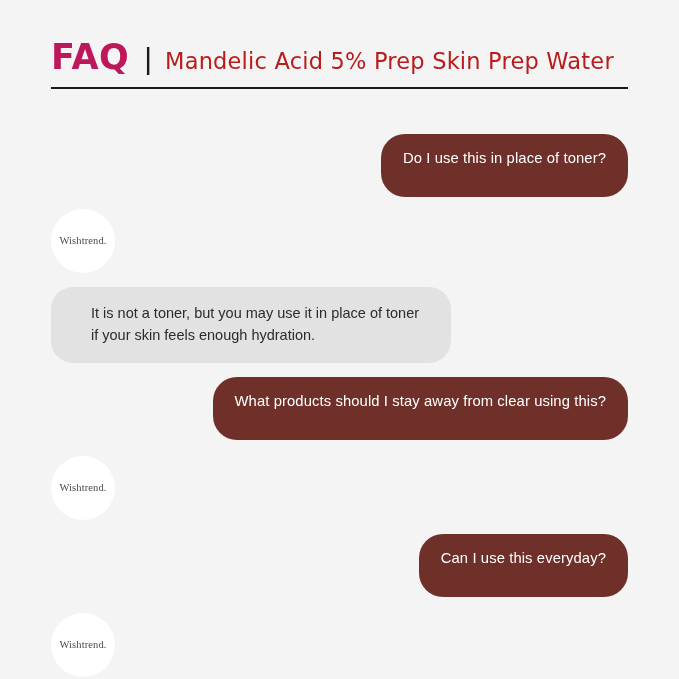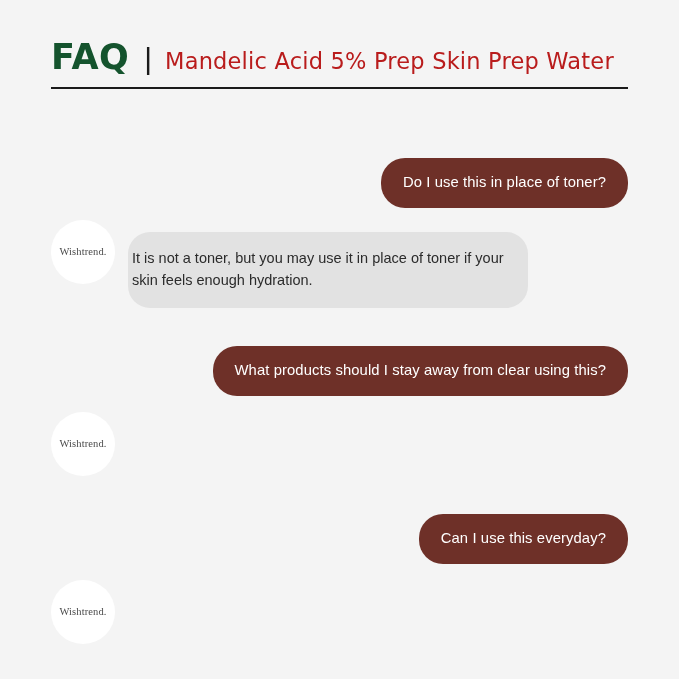--- a/index.html
+++ b/index.html
@@ -31,21 +31,21 @@
   .header-line {
     display: flex;
     align-items: baseline;
     white-space: nowrap;
   }
   .faq-title {
     font-family: "DejaVu Sans", sans-serif;
     font-weight: bold;
     font-size: 35px;
     letter-spacing: 0.5px;
-    color: #14532d;
+    color: #be185d;
     line-height: 1;
   }
   .divider-bar {
     font-size: 30px;
     color: #1a1a1a;
     margin: 0 13px 0 15px;
     font-weight: 300;
     line-height: 1;
   }
   .header-subtitle {
@@ -72,42 +72,42 @@
     display: flex;
     width: 100%;
     margin-bottom: 14px;
   }
   .row.question {
     justify-content: flex-end;
   }
   .row.answer {
     justify-content: flex-start;
     align-items: flex-start;
+    flex-direction: column;
   }
 
   .bubble {
     box-sizing: border-box;
     border-radius: 22px;
     font-size: 14.5px;
     line-height: 1.55;
   }
   .bubble.q {
     background: #6e3028;
     color: #ffffff;
-    padding: 13px 22px 14px 22px;
+    padding: 13px 22px 27px 22px;
     border-radius: 24px;
     font-size: 14.8px;
     letter-spacing: 0.1px;
     white-space: nowrap;
-    margin-top: 24px;
   }
   .bubble.a {
     background: #e2e2e2;
     color: #2b2b2b;
-    padding: 15px 22px 16px 4px;
+    padding: 15px 22px 16px 40px;
     border-radius: 22px;
     max-width: 400px;
   }
   .bubble.a.wide {
     max-width: 415px;
   }
 
   .avatar {
     width: 64px;
     height: 64px;

